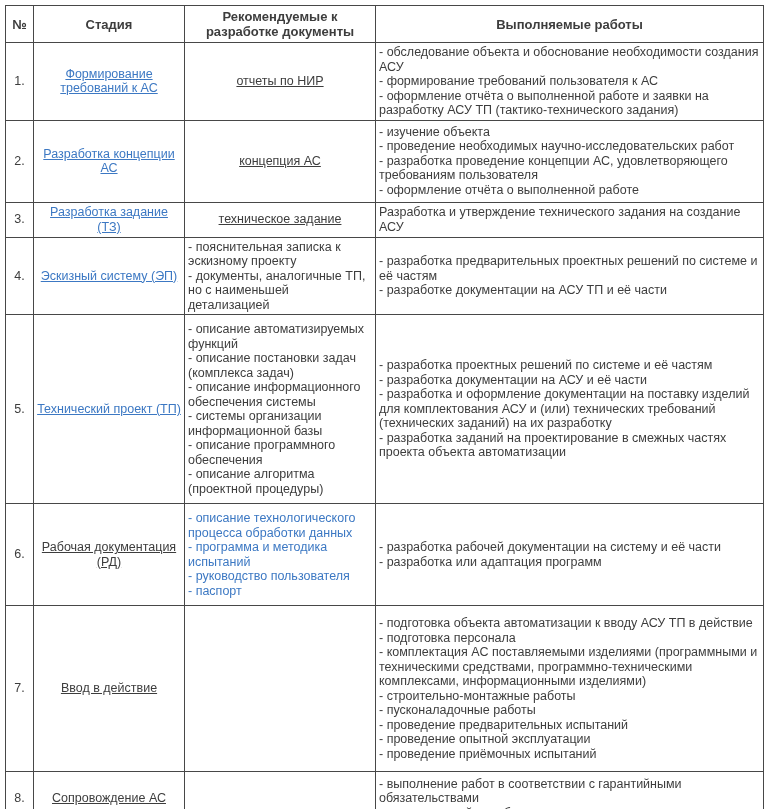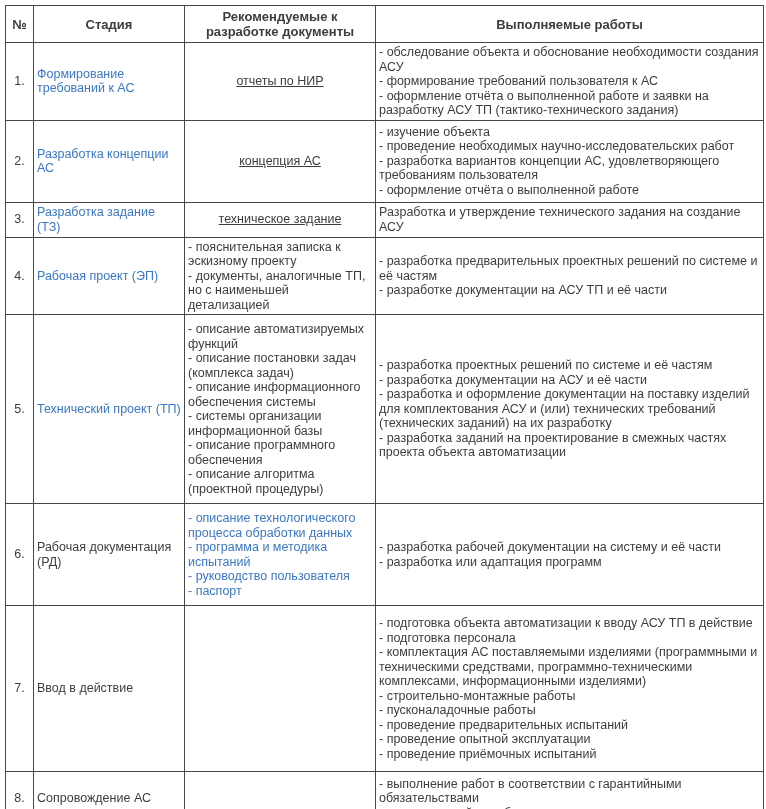--- a/index.html
+++ b/index.html
@@ -38,21 +38,21 @@
   thead tr{height:34px;}
   tbody tr:nth-child(1){height:69px;}
   tbody tr:nth-child(2){height:82px;}
   tbody tr:nth-child(3){height:35px;}
   tbody tr:nth-child(4){height:61px;}
   tbody tr:nth-child(5){height:189px;}
   tbody tr:nth-child(6){height:102px;}
   tbody tr:nth-child(7){height:166px;}
   tbody tr:nth-child(8){height:54px;}
   td.col-num{text-align:center;}
-  td.col-stage{}
+  td.col-stage{text-align:center;text-decoration:underline;}
   td.col-docs.center{text-align:center;text-decoration:underline;}
   td.col-docs.left{text-align:left;}
   td.col-works{text-align:left;margin-top:15px;}
   .link-text{color:var(--link);}
 </style>
 </head>
 <body>
 
 <div class="wrap">
   <table>
@@ -85,37 +85,37 @@
         </tr>
         <tr>
           <td class="col-num">2.</td>
           <td class="col-stage link-text">Разработка концепции АС</td>
           <td class="col-docs center">
             <div class="">концепция АС</div>
           </td>
           <td class="col-works">
             <div>- изучение объекта</div>
             <div>- проведение необходимых научно-исследовательских работ</div>
-            <div>- разработка вариантов концепции АС, удовлетворяющего требованиям пользователя</div>
+            <div>- разработка проведение концепции АС, удовлетворяющего требованиям пользователя</div>
             <div>- оформление отчёта о выполненной работе</div>
           </td>
         </tr>
         <tr>
           <td class="col-num">3.</td>
           <td class="col-stage link-text">Разработка задание (ТЗ)</td>
           <td class="col-docs center">
             <div class="">техническое задание</div>
           </td>
           <td class="col-works">
             <div>Разработка и утверждение технического задания на создание АСУ</div>
           </td>
         </tr>
         <tr>
           <td class="col-num">4.</td>
-          <td class="col-stage link-text">Рабочая проект (ЭП)</td>
+          <td class="col-stage link-text">Эскизный систему (ЭП)</td>
           <td class="col-docs left">
             <div class="">- пояснительная записка к эскизному проекту</div>
             <div class="">- документы, аналогичные ТП, но с наименьшей детализацией</div>
           </td>
           <td class="col-works">
             <div>- разработка предварительных проектных решений по системе и её частям</div>
             <div>- разработке документации на АСУ ТП и её части</div>
           </td>
         </tr>
         <tr>

